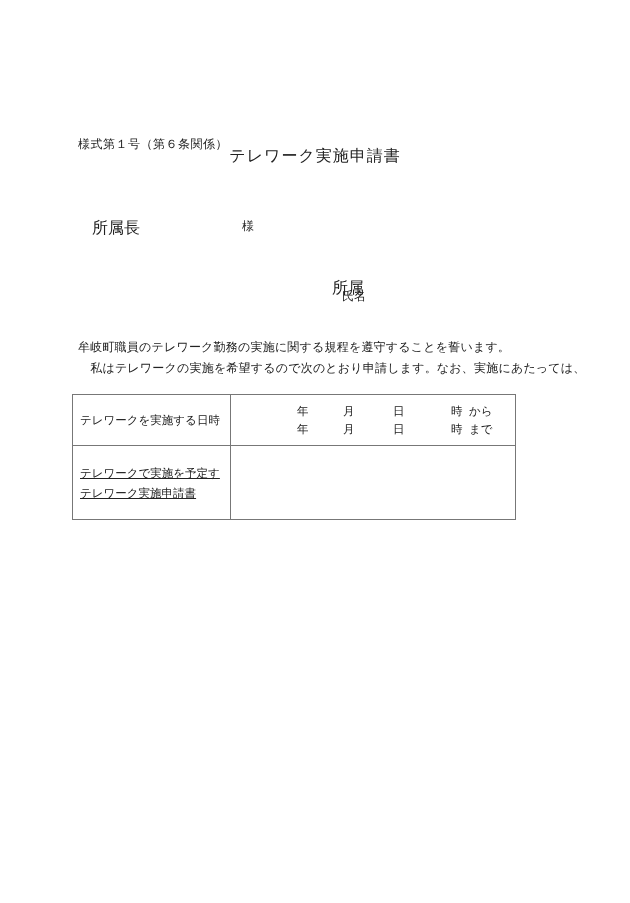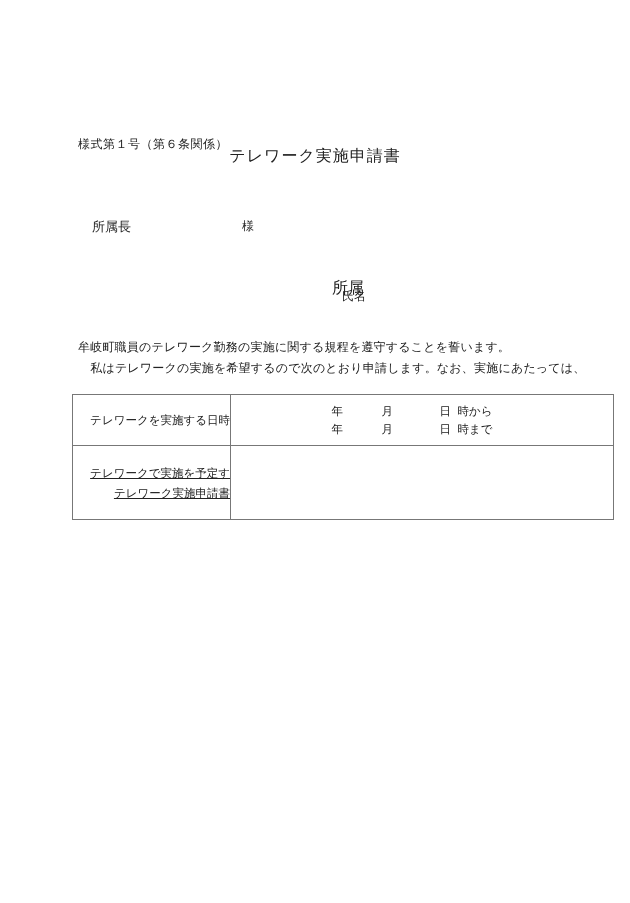--- a/index.html
+++ b/index.html
@@ -1,27 +1,27 @@
 <!DOCTYPE html>
 <html><head>
 <meta charset="utf-8">
 <style>
   html, body { margin:0; padding:0; background:#ffffff; }
   body { width:630px; height:903px; position:relative; overflow:hidden;
          font-family:"DejaVu Serif","Liberation Serif",serif; color:#222; }
   .abs { position:absolute; white-space:nowrap; }
   .form-no { left:78px; top:96px; font-size:12px; letter-spacing:0.5px;margin-top:40px; }
   .title { left:0; width:630px; top:146px; font-size:16px; text-align:center; letter-spacing:1px; }
-  .addressee { left:92px; top:218px; font-size:13px; }
+  .addressee { left:92px; top:218px; font-size:16px; }
   .sama { left:242px; top:218px; font-size:12px; }
   .affil-label { left:332px; top:278px; font-size:16px; }
   .name-label { left:342px; top:288px; font-size:12px; }
   .body-p { left:78px; top:337px; font-size:12px; line-height:21px; letter-spacing:0.2px; }
-  table.form { position:absolute; left:72px; top:394px; width:542px; border-collapse:collapse;
-               font-size:11.5px;text-align:right; }
+  table.form { position:absolute; left:72px; top:394px; width:444px; border-collapse:collapse;
+               font-size:11.5px; }
   table.form td { border:1.5px solid #777; vertical-align:middle; padding:0; }
   td.label { width:150px; padding-left:7px !important; }
   tr.r1 { height:51px; }
   tr.r2 { height:74px; }
   .dt-line { display:flex; height:18px; align-items:center; }
   .dt-line span { display:inline-block; }
   .u-nen { margin-left:66px; width:46px; }
   .u-tsuki { width:50px; }
   .u-hi { width:58px; }
   .u-ji { width:18px; }

